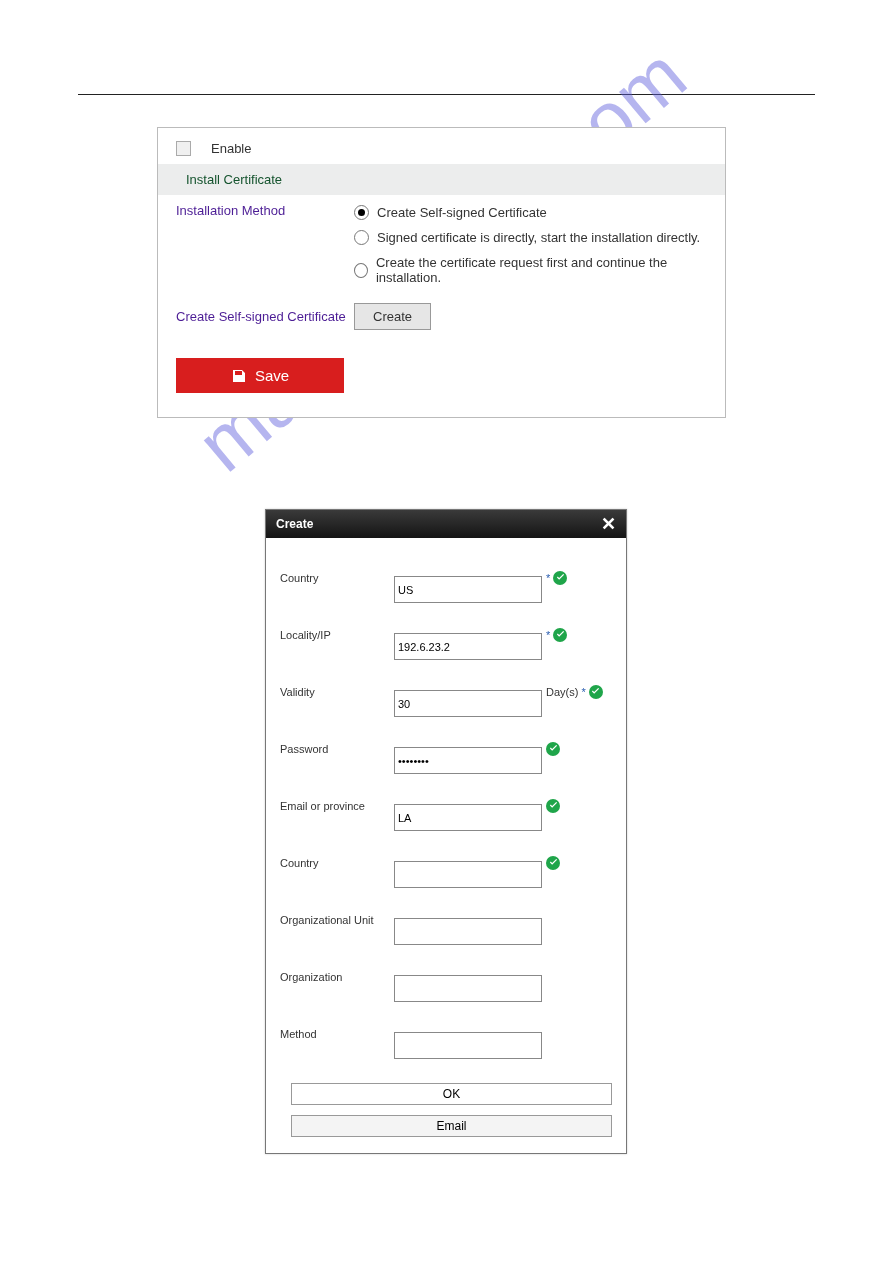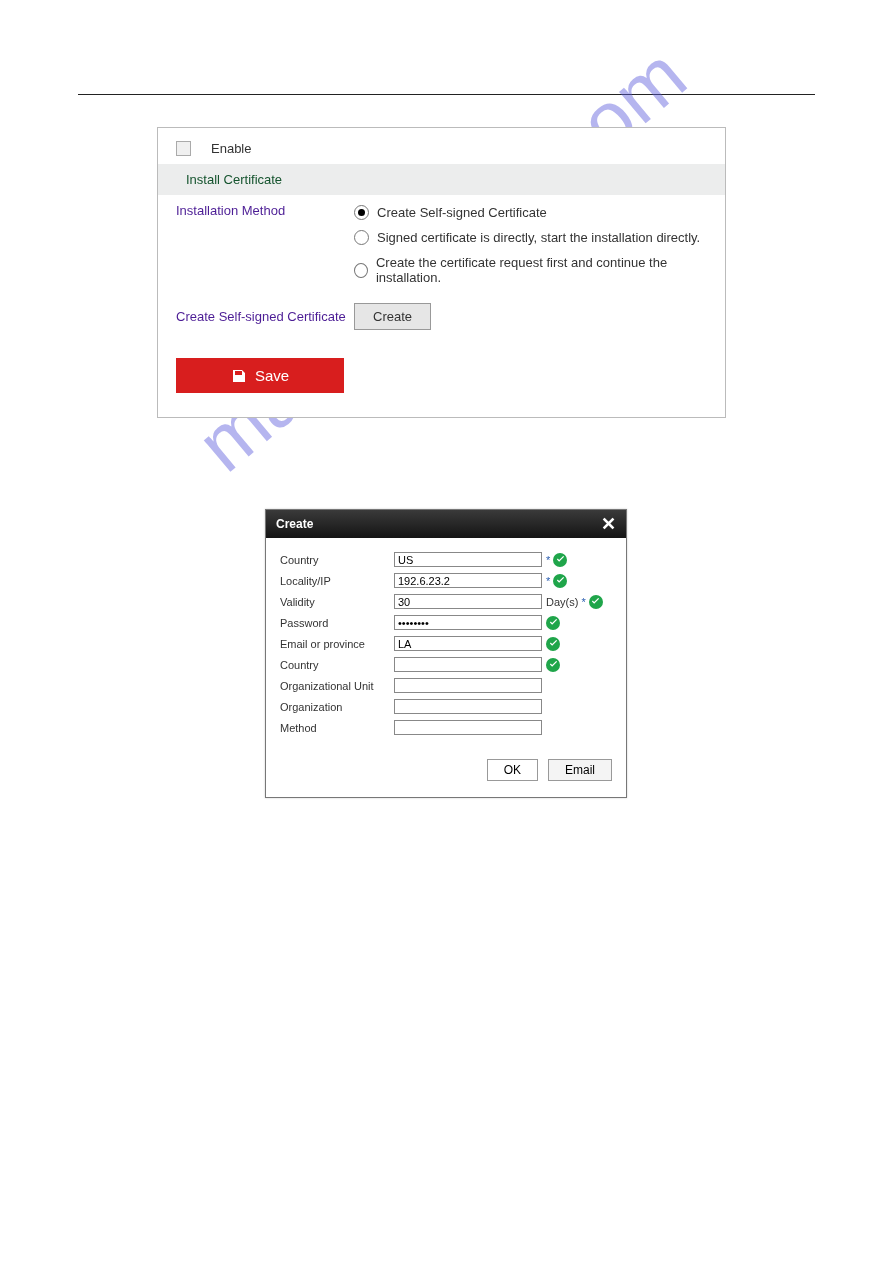--- a/index.html
+++ b/index.html
@@ -143,26 +143,27 @@
     margin-bottom: 6px;
     font-size: 11px;
     color: #333;
   }
   .m-label {
     width: 114px;
     flex: 0 0 114px;
   }
   .m-input {
     width: 148px;
-    height: 15px;
+    height: 27px;
     border: 1px solid #888;
     font-size: 11px;
     padding: 0 3px;
     background: #fff;
     box-sizing: border-box;
+    margin-top: 24px;
   }
   .m-suffix {
     margin-left: 4px;
     display: flex;
     align-items: center;
     gap: 3px;
   }
   .check-badge {
     width: 14px; height: 14px;
     border-radius: 50%;
@@ -170,20 +171,21 @@
     display: inline-flex;
     align-items: center;
     justify-content: center;
   }
   .check-badge svg { display:block; }
   .modal-footer {
     display: flex;
     justify-content: flex-end;
     gap: 10px;
     padding: 14px 14px 16px 25px;
+    flex-direction: column;
   }
   .m-btn {
     border: 1px solid #999;
     background: #f4f4f4;
     padding: 3px 16px;
     font-size: 12px;
     cursor: pointer;
   }
   .m-btn.ok { background: #fff; }
 

